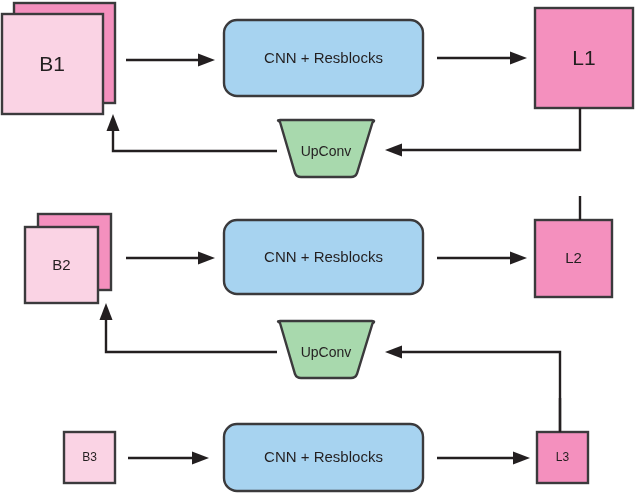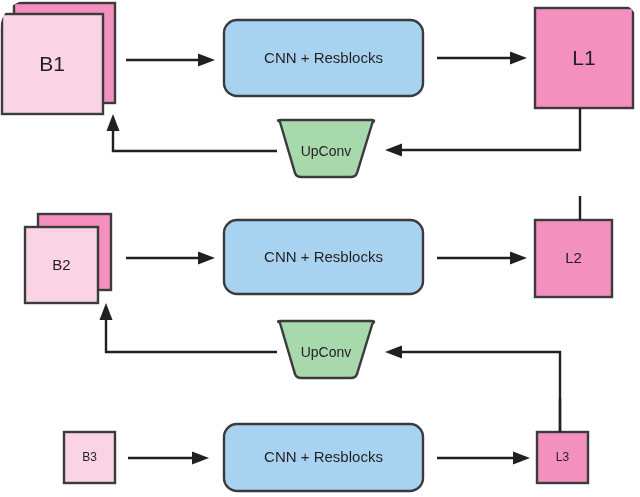--- a/index.html
+++ b/index.html
@@ -11,21 +11,20 @@
     width: 640px;
     height: 497px;
     font-family: "Liberation Sans", sans-serif;
   }
   #diagram-root {
     position: relative;
     width: 640px;
     height: 497px;
     overflow: hidden;
     background: #ffffff;
-    border-radius: 30px;
   }
   svg.layer {
     position: absolute;
     left: 0;
     top: 0;
     width: 640px;
     height: 497px;
   }
   .node-label {
     font-family: "Liberation Sans", sans-serif;

